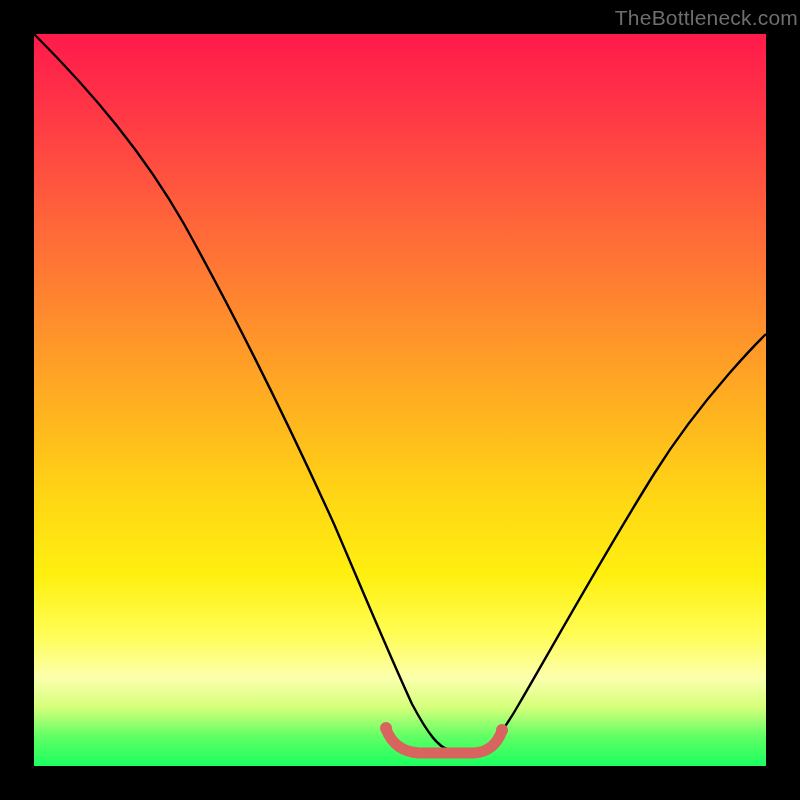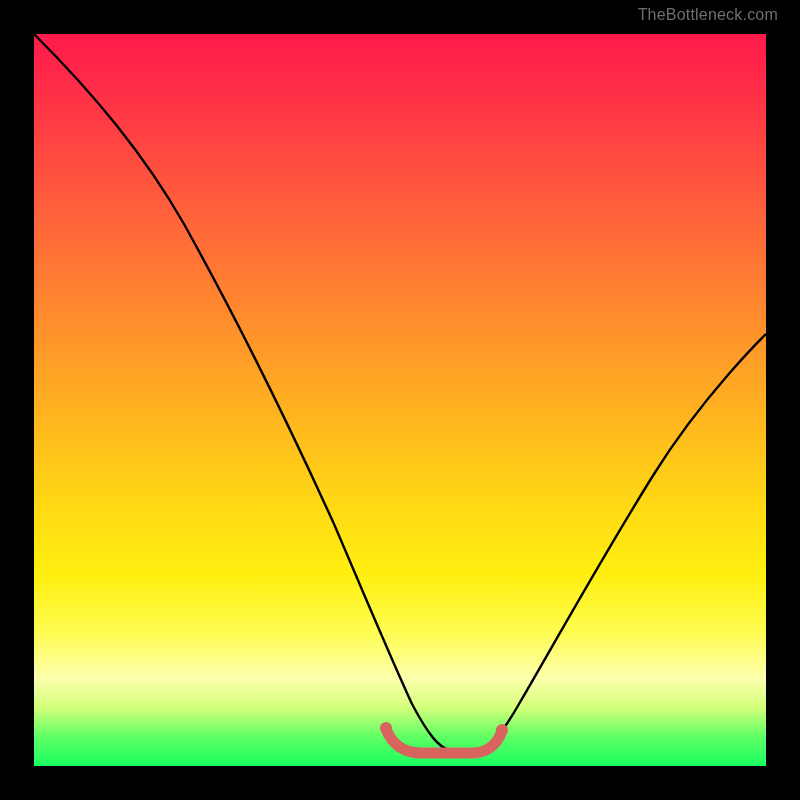--- a/index.html
+++ b/index.html
@@ -44,23 +44,23 @@
     position: absolute;
     left: 0;
     top: 0;
     width: 732px;
     height: 732px;
     overflow: visible;
   }
   .watermark {
     position: absolute;
     top: 6px;
-    right: 22px;
+    right: 2px;
     color: #6e6e6e;
-    font-size: 16px;
+    font-size: 21px;
     font-weight: 500;
     letter-spacing: 0.2px;
     user-select: none;
   }
 </style>
 </head>
 <body>
 
 <div class="frame">
 

